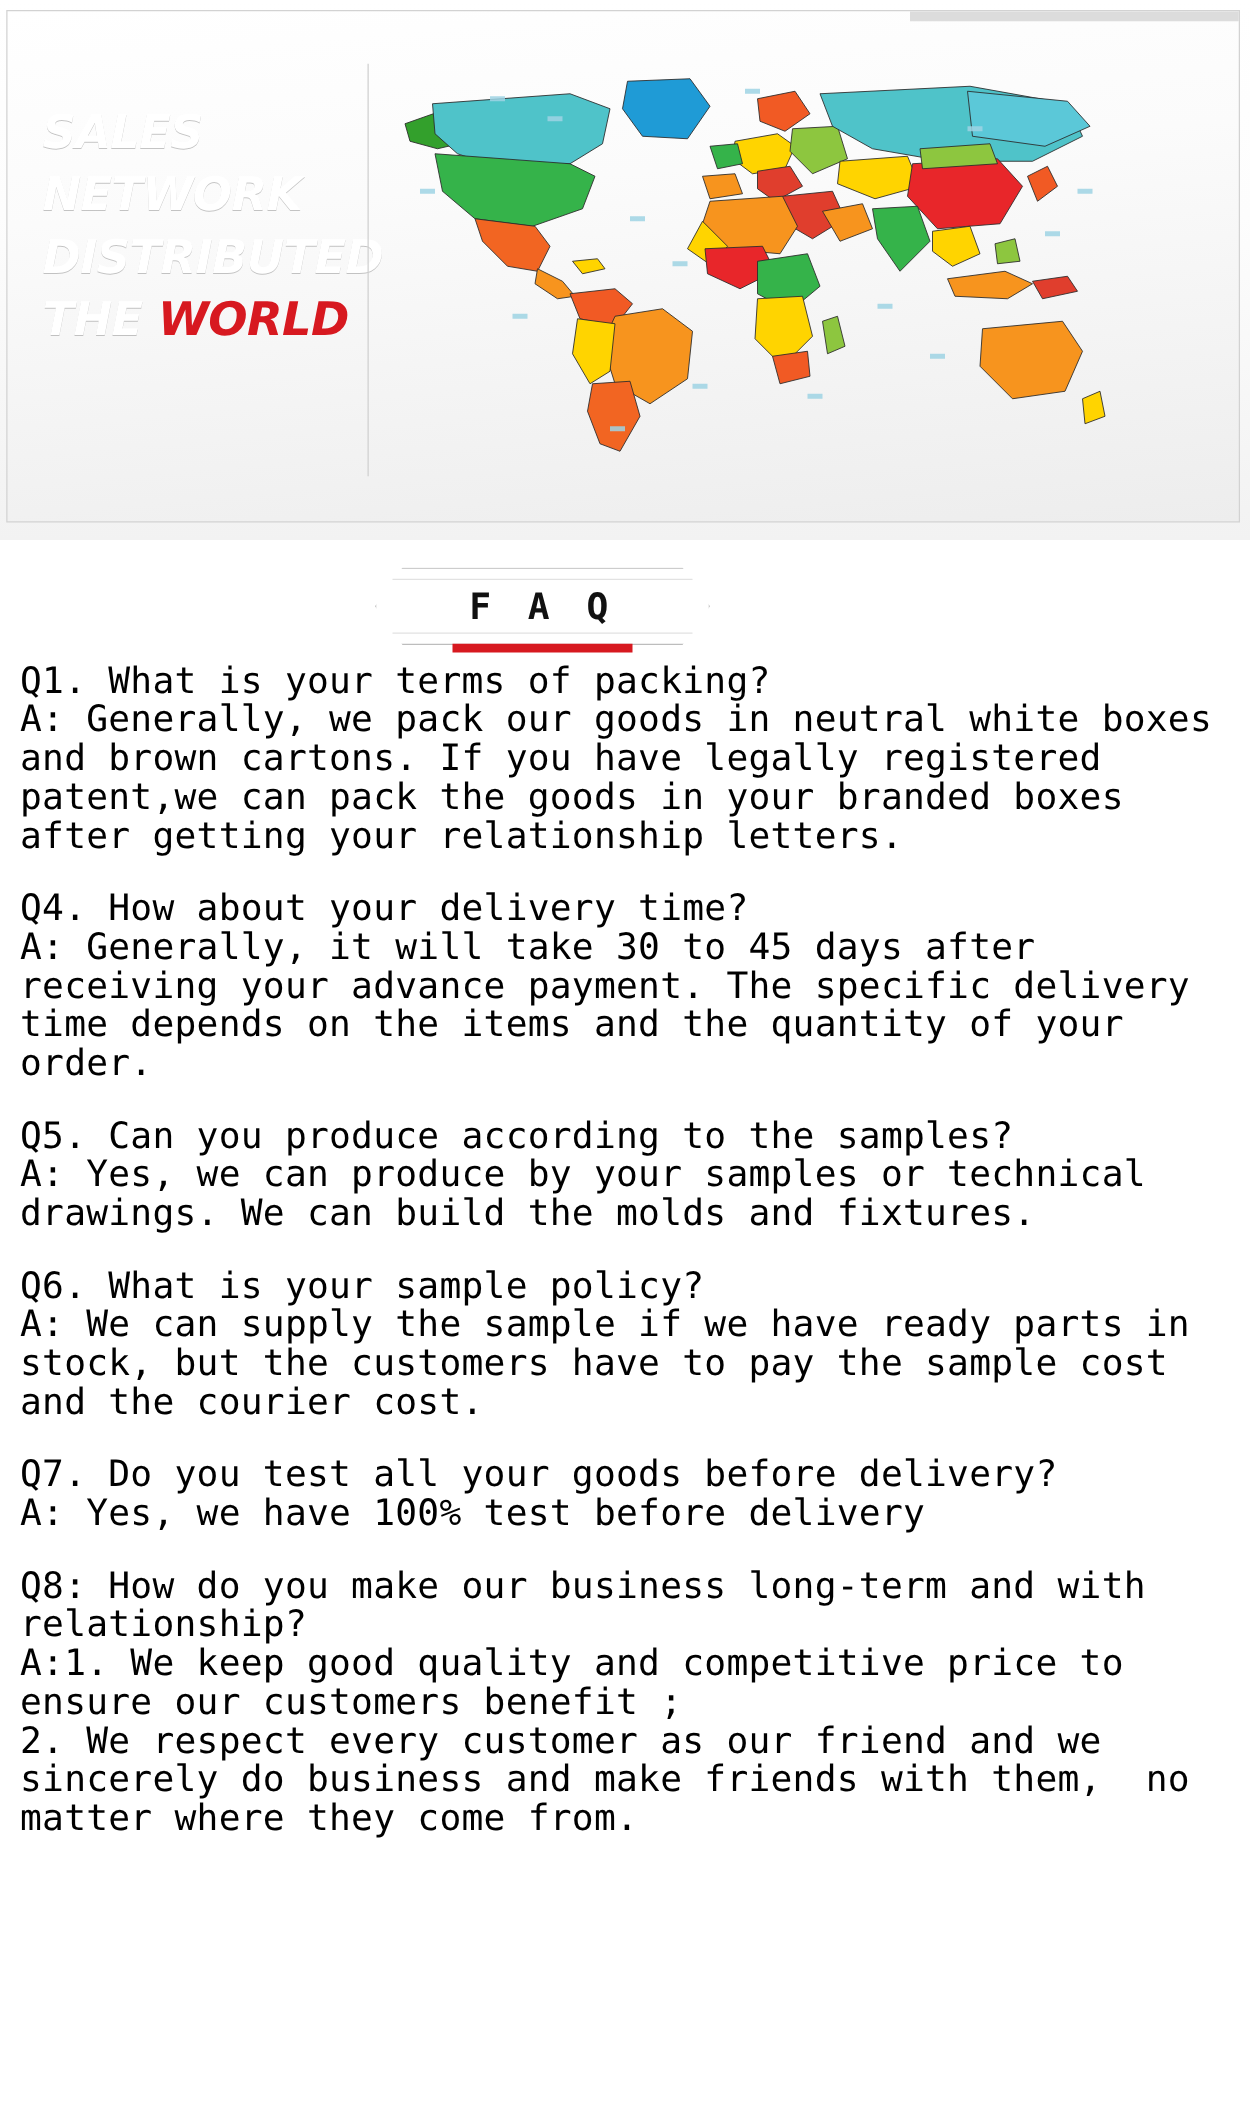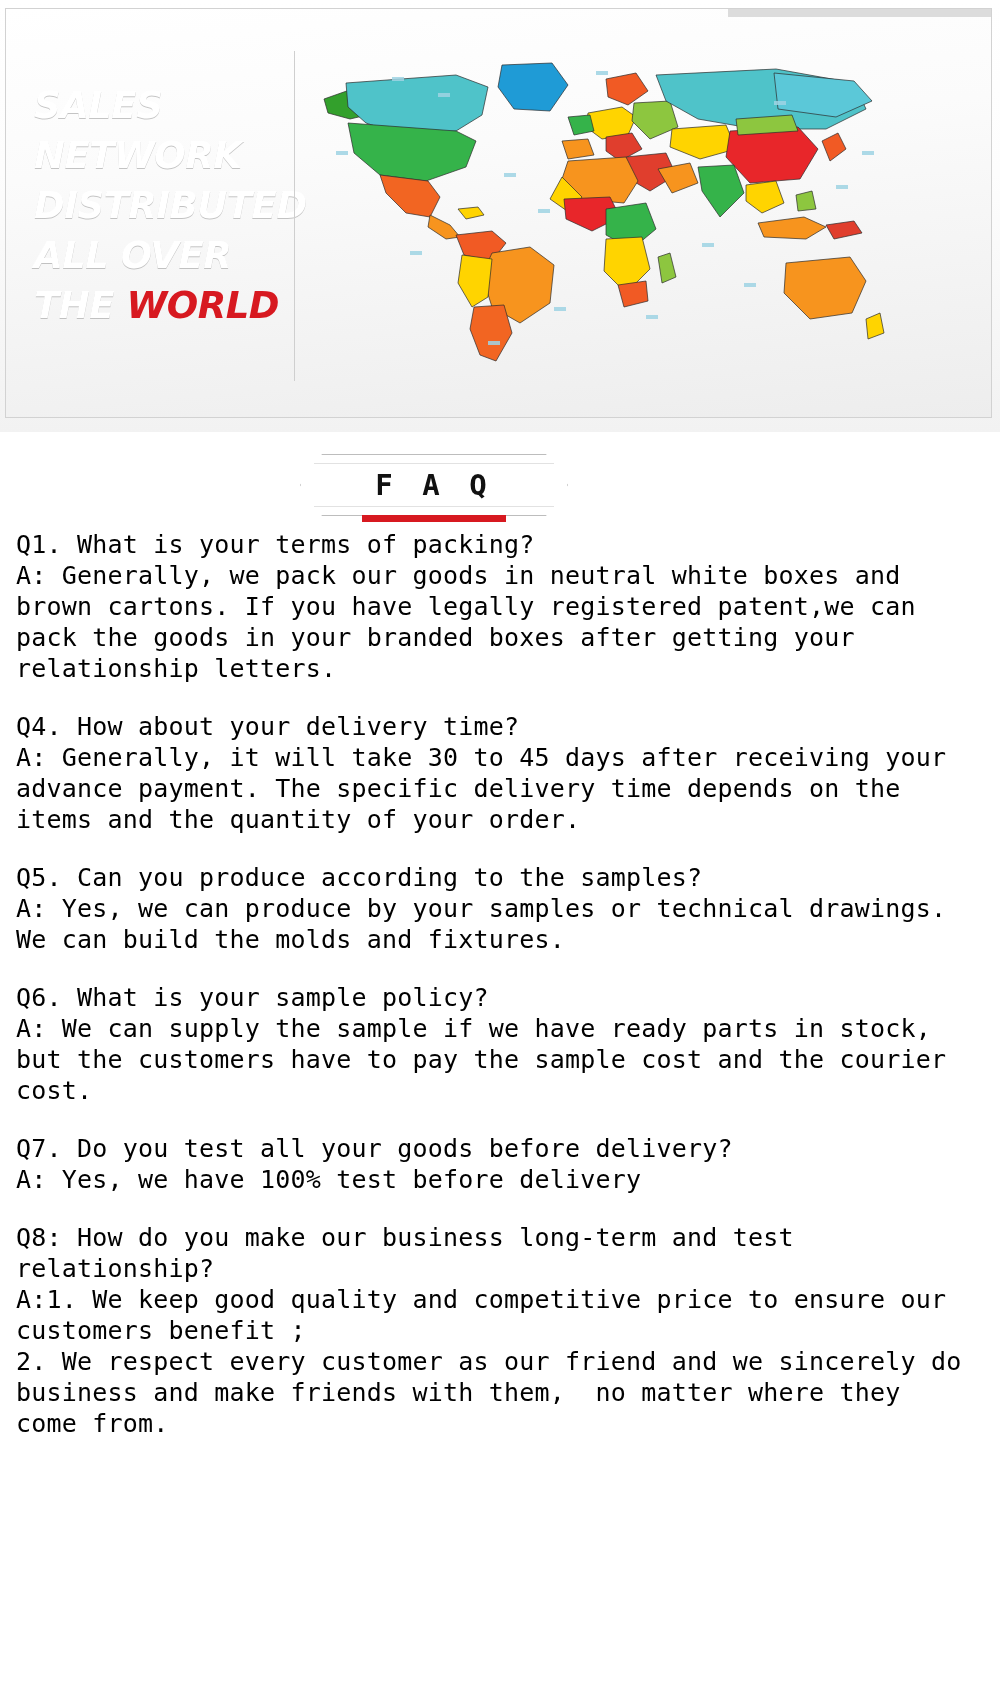--- a/index.html
+++ b/index.html
@@ -124,21 +124,21 @@
     left: 62px;
     right: 62px;
     bottom: -6px;
     height: 7px;
     background: #d71920;
   }
 
   
   .faq-body {
     padding: 0 24px 18px 16px;
-    font-size: 25px;
+    font-size: 29px;
     line-height: 31px;
     letter-spacing: 0.2px;
   }
   .qa {
     margin-bottom: 27px;
   }
   .qa p {
     margin: 0;
     white-space: pre-wrap;
   }
@@ -147,21 +147,20 @@
 <body>
 
 <div class="banner">
   <div class="banner-inner">
     <div class="banner-top-tab"></div>
 
     <div class="headline">
       <div>SALES</div>
       <div>NETWORK</div>
       <div>DISTRIBUTED</div>
-      <div>ALL OVER</div>
       <div><span>THE </span><span class="red">WORLD</span></div>
     </div>
 
     <div class="divider-vert"></div>
 
     <div class="map-wrap">
       <svg viewBox="0 0 586 310" xmlns="http://www.w3.org/2000/svg">
         <g stroke="#2b2b2b" stroke-width="0.7" stroke-linejoin="round">
 
           <path d="M18 42 L52 30 L76 38 L70 56 L44 62 L22 56 Z" fill="#33a02c"></path>
@@ -290,18 +289,18 @@
     <p>Q6. What is your sample policy?</p>
     <p>A: We can supply the sample if we have ready parts in stock, but the customers have to pay the sample cost and the courier cost.</p>
   </div>
 
   <div class="qa">
     <p>Q7. Do you test all your goods before delivery?</p>
     <p>A: Yes, we have 100% test before delivery</p>
   </div>
 
   <div class="qa">
-    <p>Q8: How do you make our business long-term and test relationship?</p>
+    <p>Q8: How do you make our business long-term and with relationship?</p>
     <p>A:1. We keep good quality and competitive price to ensure our customers benefit ;
 2. We respect every customer as our friend and we sincerely do business and make friends with them,  no matter where they come from.</p>
   </div>
 
 </div>
 
 </body></html>

